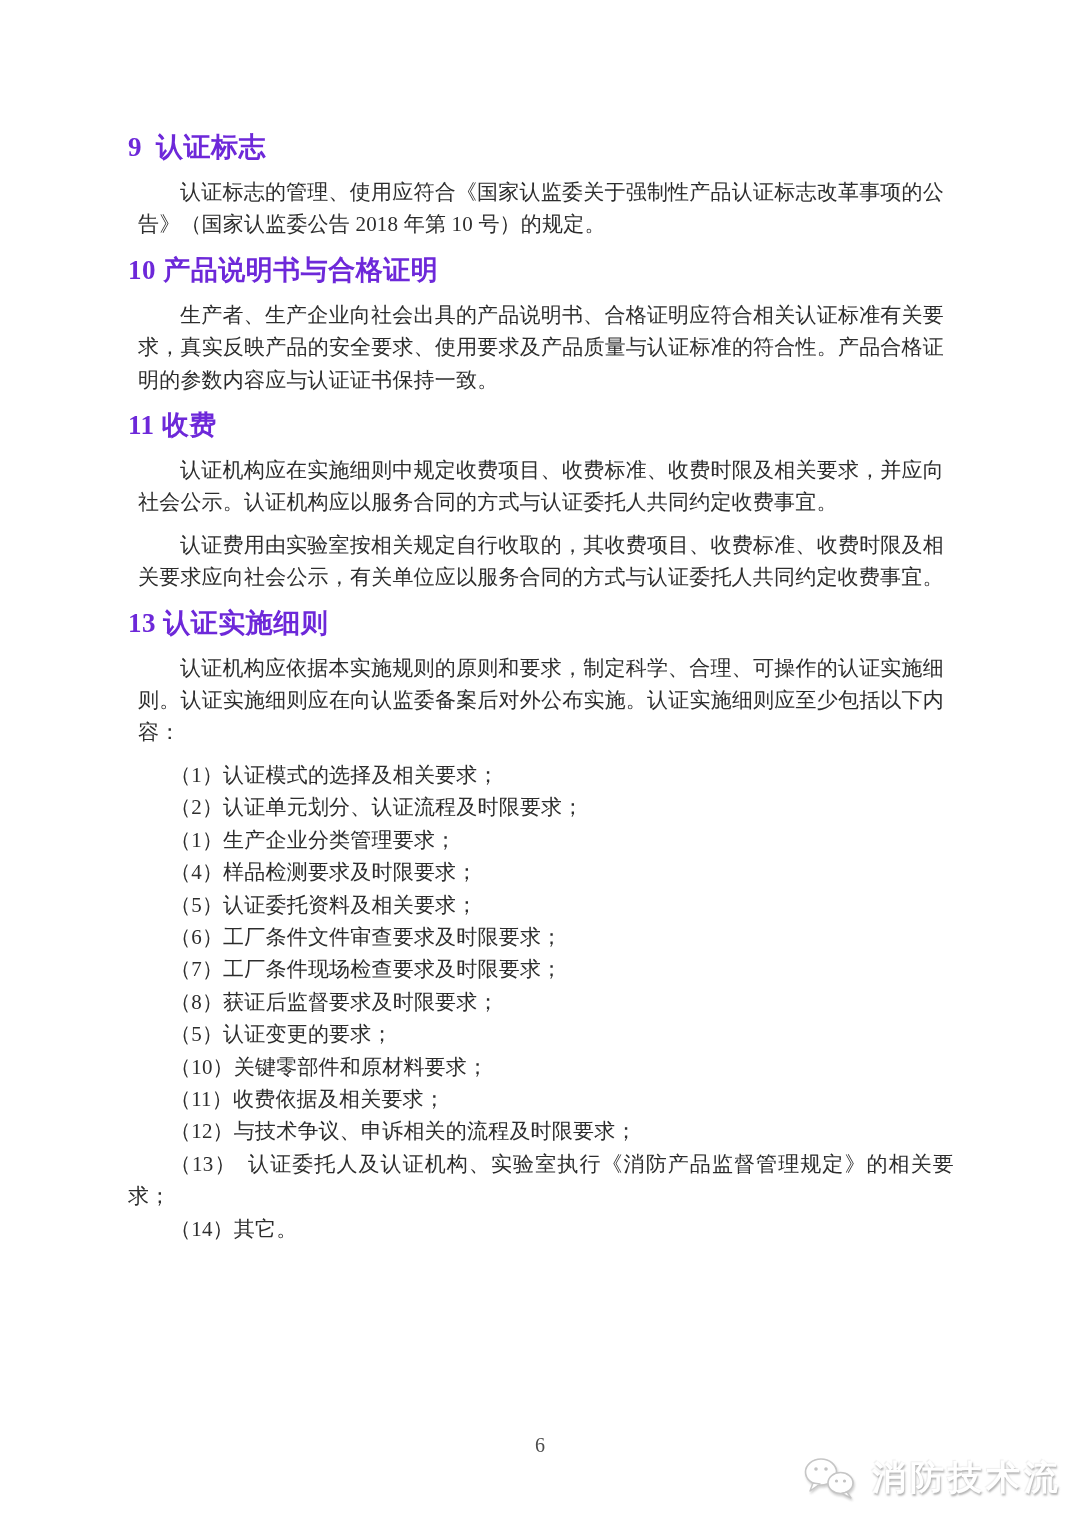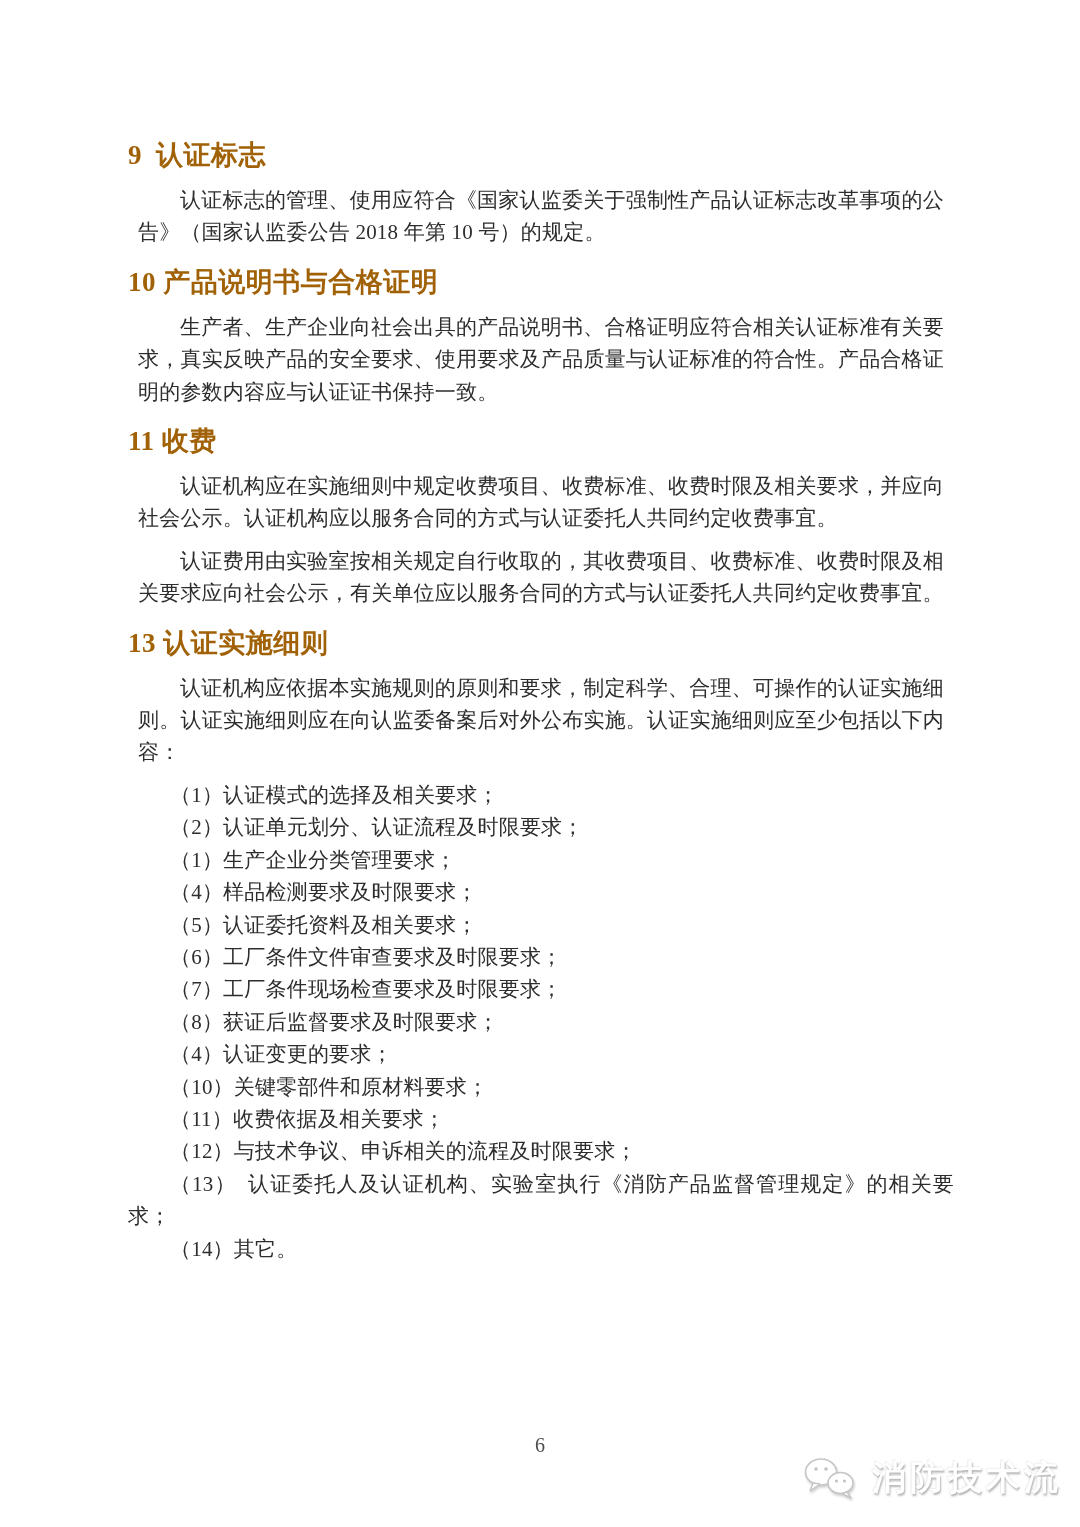--- a/index.html
+++ b/index.html
@@ -16,22 +16,22 @@
     position: absolute;
     left: 128px;
     top: 122px;
     width: 826px;
   }
   .section { margin: 0 0 6px 0; }
   .sec-heading {
     font-size: 27px;
     line-height: 38px;
     font-weight: 700;
-    color: #a16207;
-    margin: 14px 0 7px 0;
+    color: #6d28d9;
+    margin: 6px 0 7px 0;
     white-space: pre-wrap;
     letter-spacing: 0.5px;
   }
   .para {
     font-size: 21px;
     line-height: 32.4px;
     margin: 10px;
     text-indent: 2em;
     text-align: justify;
     letter-spacing: 0.2px;
@@ -96,21 +96,21 @@
       <h2 class="sec-heading">13 认证实施细则</h2>
       <p class="para">认证机构应依据本实施规则的原则和要求，制定科学、合理、可操作的认证实施细则。认证实施细则应在向认监委备案后对外公布实施。认证实施细则应至少包括以下内容：</p>
       <p class="para list-item">（1）认证模式的选择及相关要求；</p>
       <p class="para list-item">（2）认证单元划分、认证流程及时限要求；</p>
       <p class="para list-item">（1）生产企业分类管理要求；</p>
       <p class="para list-item">（4）样品检测要求及时限要求；</p>
       <p class="para list-item">（5）认证委托资料及相关要求；</p>
       <p class="para list-item">（6）工厂条件文件审查要求及时限要求；</p>
       <p class="para list-item">（7）工厂条件现场检查要求及时限要求；</p>
       <p class="para list-item">（8）获证后监督要求及时限要求；</p>
-      <p class="para list-item">（4）认证变更的要求；</p>
+      <p class="para list-item">（5）认证变更的要求；</p>
       <p class="para list-item">（10）关键零部件和原材料要求；</p>
       <p class="para list-item">（11）收费依据及相关要求；</p>
       <p class="para list-item">（12）与技术争议、申诉相关的流程及时限要求；</p>
       <p class="para list-item">（13） 认证委托人及认证机构、实验室执行《消防产品监督管理规定》的相关要求；</p>
       <p class="para list-item">（14）其它。</p>
     </div>
 
   </div>
 
   <div class="page-number">6</div>

